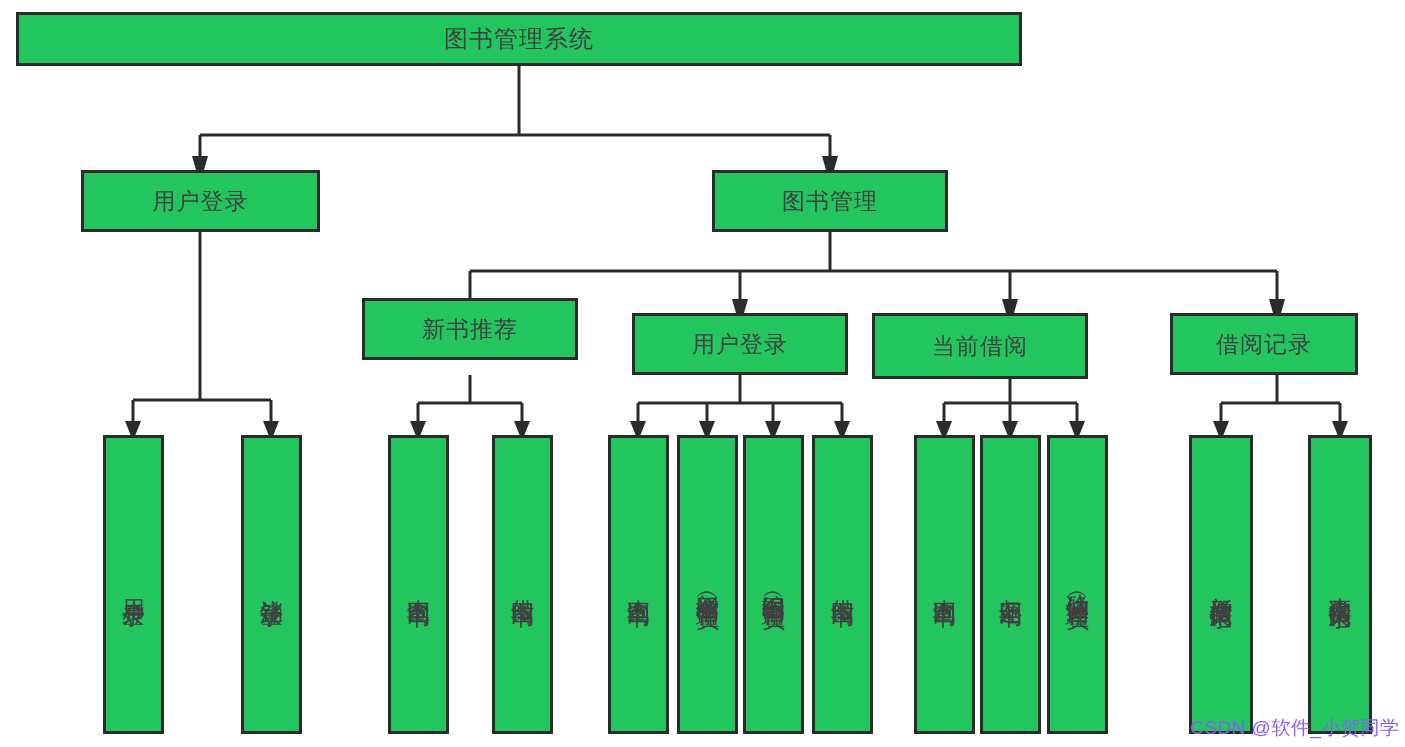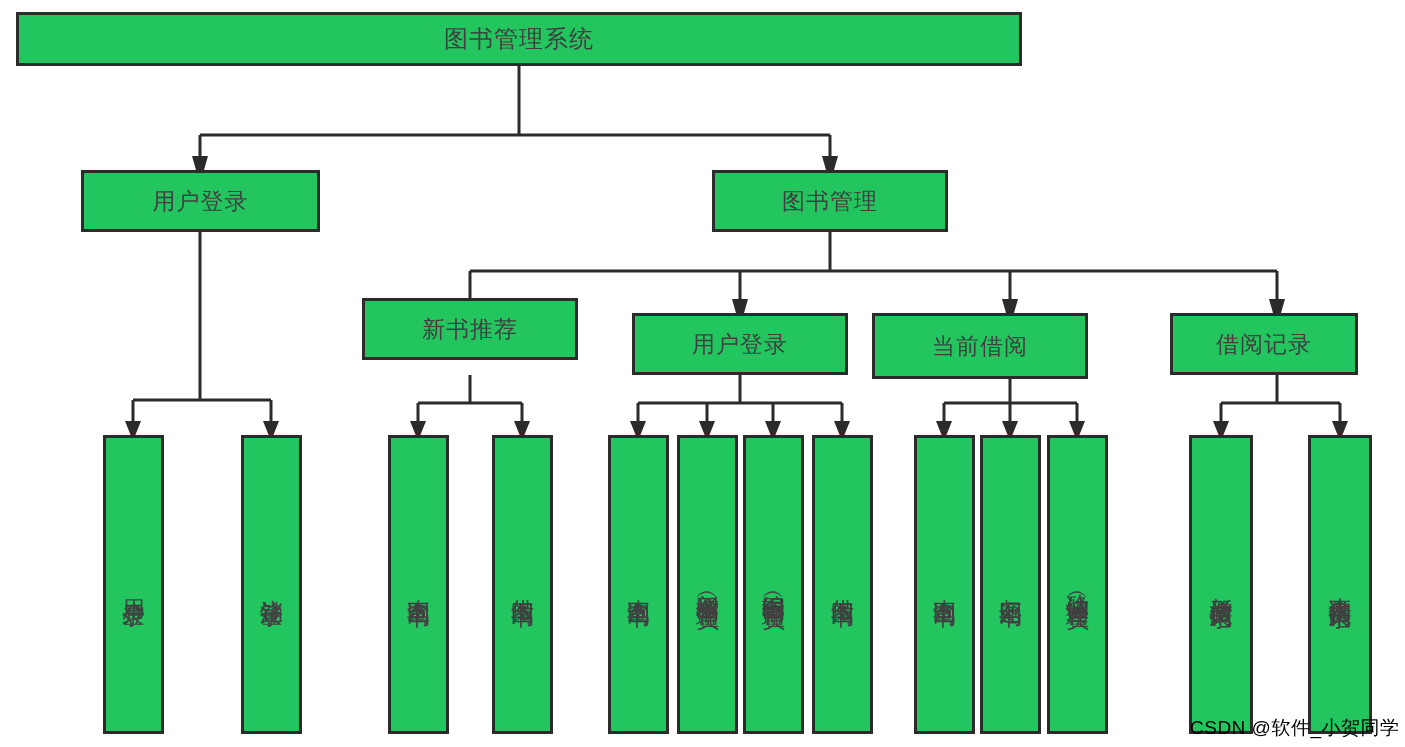--- a/index.html
+++ b/index.html
@@ -58,21 +58,21 @@
     text-orientation: upright;
     font-size: 23px;
     line-height: 1.18;
     letter-spacing: 2px;
     white-space: nowrap;
     max-height: 100%;
   }
   .watermark {
     position: absolute;
     font-size: 19px;
-    color: #000000;
+    color: #8b5cf6;
     white-space: nowrap;
     letter-spacing: 0.5px;
     user-select: none;
   }
 </style>
 </head>
 <body>
 
 <div id="canvas">
 

